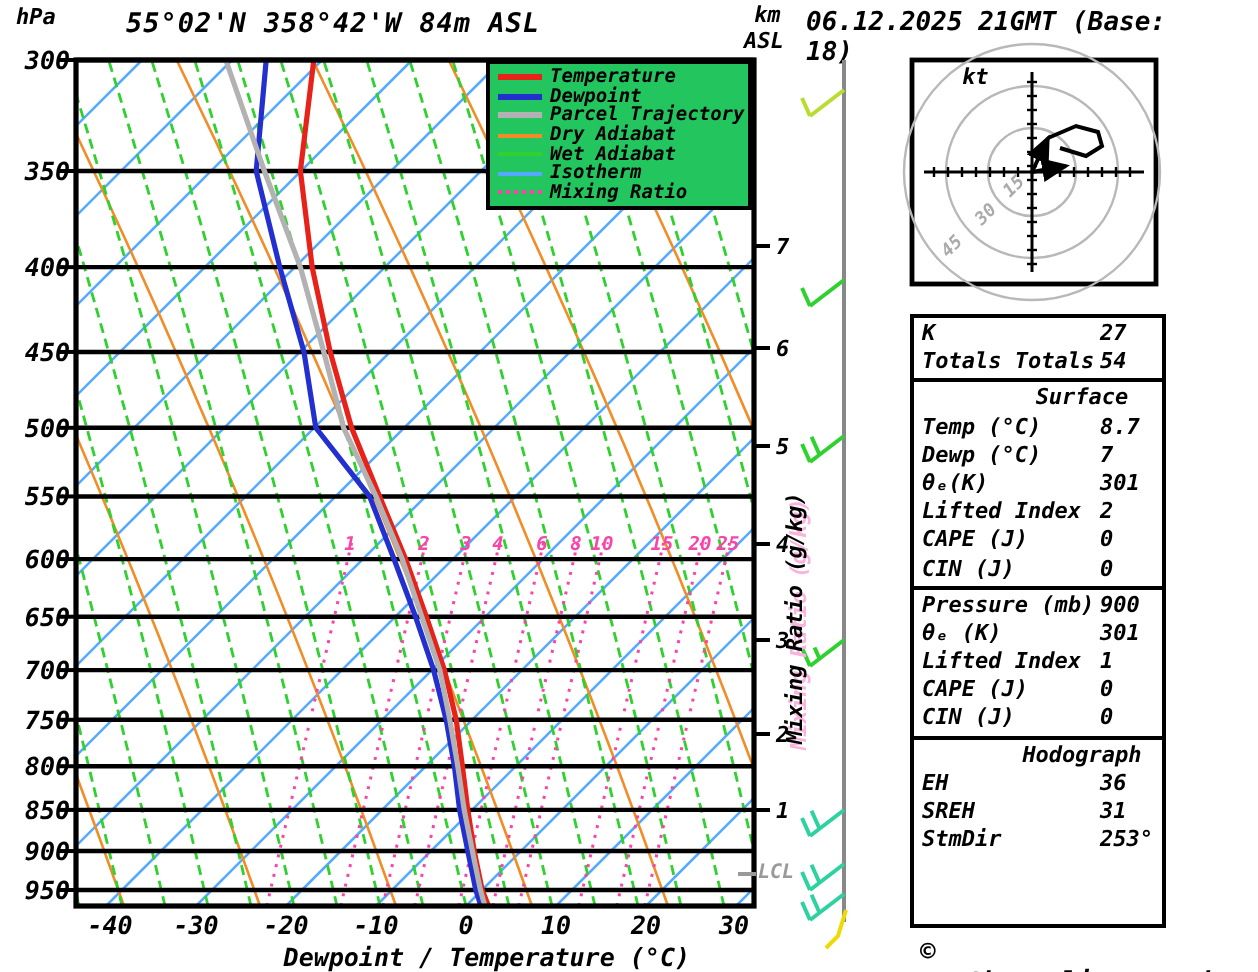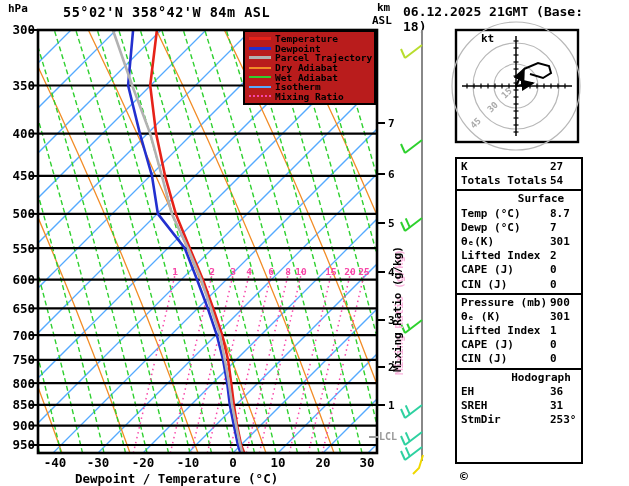--- a/index.html
+++ b/index.html
@@ -1,39 +1,39 @@
 <!DOCTYPE html>
 <html><head>
 <meta charset="utf-8">
 <style>
   html,body{margin:0;padding:0;background:#fff;}
   #app{position:relative;width:609px;height:486px;background:#fff;overflow:hidden;
-       font-family:"DejaVu Sans Mono","Liberation Mono",monospace;color:#000;}
+       font-family:"DejaVu Sans Mono","Liberation Mono",monospace;color:#000;font-style:italic;}
   .abs{position:absolute;}
   .hdr{font-weight:bold;font-size:11px;}
   #station-title{left:63px;top:4px;font-weight:bold;font-size:13.5px;letter-spacing:0.5px;}
   #datetime{left:403px;top:4px;font-weight:bold;font-size:13px;}
   #hpa-label{left:8px;top:2px;}
   #km-label{left:377px;top:1px;}
   #asl-label{left:372px;top:14px;}
   #chart-svg{left:0;top:0;}
-  #legend{left:243px;top:30px;width:133px;background:#b91c1c;border:2px solid #000;
+  #legend{left:243px;top:30px;width:133px;background:#22c55e;border:2px solid #000;
           padding:2px 0 2px 4px;box-sizing:border-box;}
   .legend-row{display:flex;align-items:center;height:9.6px;}
   .legend-swatch{width:22px;margin-right:4px;flex:none;}
   .legend-label{font-size:9.5px;font-weight:bold;white-space:nowrap;line-height:9px;}
   #info-table{left:455px;top:157px;width:128px;height:307px;border:2px solid #000;
               box-sizing:border-box;background:#fff;}
   .tbl-section{padding:1px 0;}
   .tbl-section + .tbl-section{border-top:2px solid #000;}
   .tbl-head{text-align:center;font-size:11px;font-weight:bold;height:14.2px;line-height:14.2px;margin-left:44px;}
   .tbl-row{display:flex;font-size:11px;font-weight:bold;height:14.2px;line-height:14.2px;}
   .tbl-label{padding-left:4px;white-space:nowrap;}
   .tbl-value{position:absolute;left:93px;white-space:nowrap;}
-  #xaxis-title{left:75px;top:471px;width:270px;text-align:left;font-size:12.5px;font-weight:bold;}
+  #xaxis-title{left:75px;top:471px;width:270px;text-align:right;font-size:12.5px;font-weight:bold;}
   #mixing-axis-label{left:391px;top:372px;transform:rotate(-90deg);transform-origin:0 0;
       font-size:11px;font-weight:bold;white-space:nowrap;text-shadow:-3px 2px 0 #f9b4dd;}
   #lcl-label{left:379px;top:431px;font-size:10px;font-weight:bold;color:#999;}
   #kt-label{left:460px;top:32px;font-size:11px;font-weight:bold;padding-left:21px;}
   #copyright{left:460px;top:469px;font-size:13px;font-weight:bold;}
 </style>
 </head>
 <body>
 
 <div id="app">

